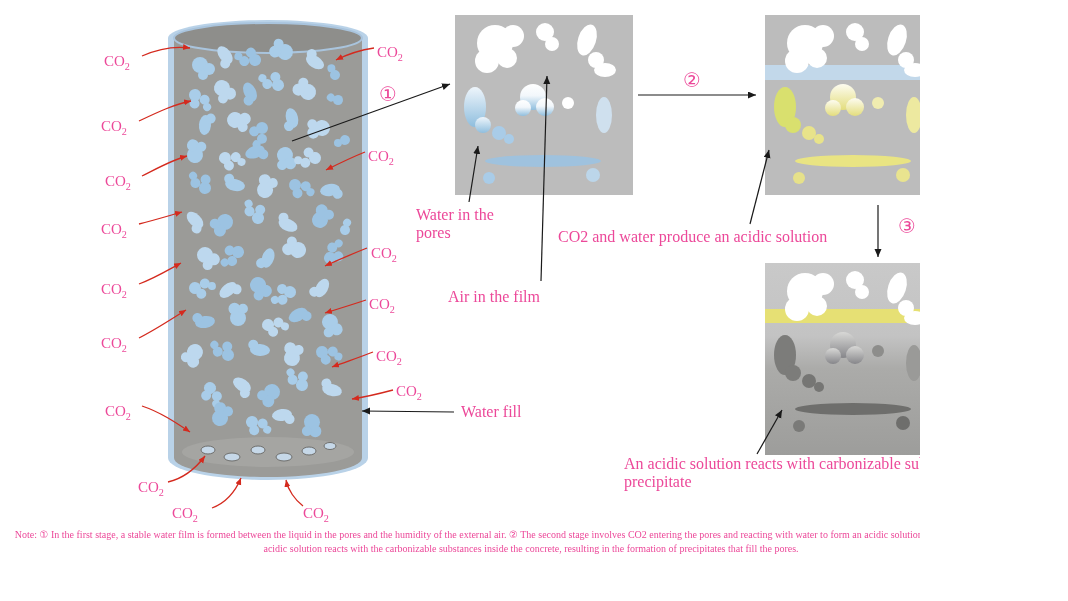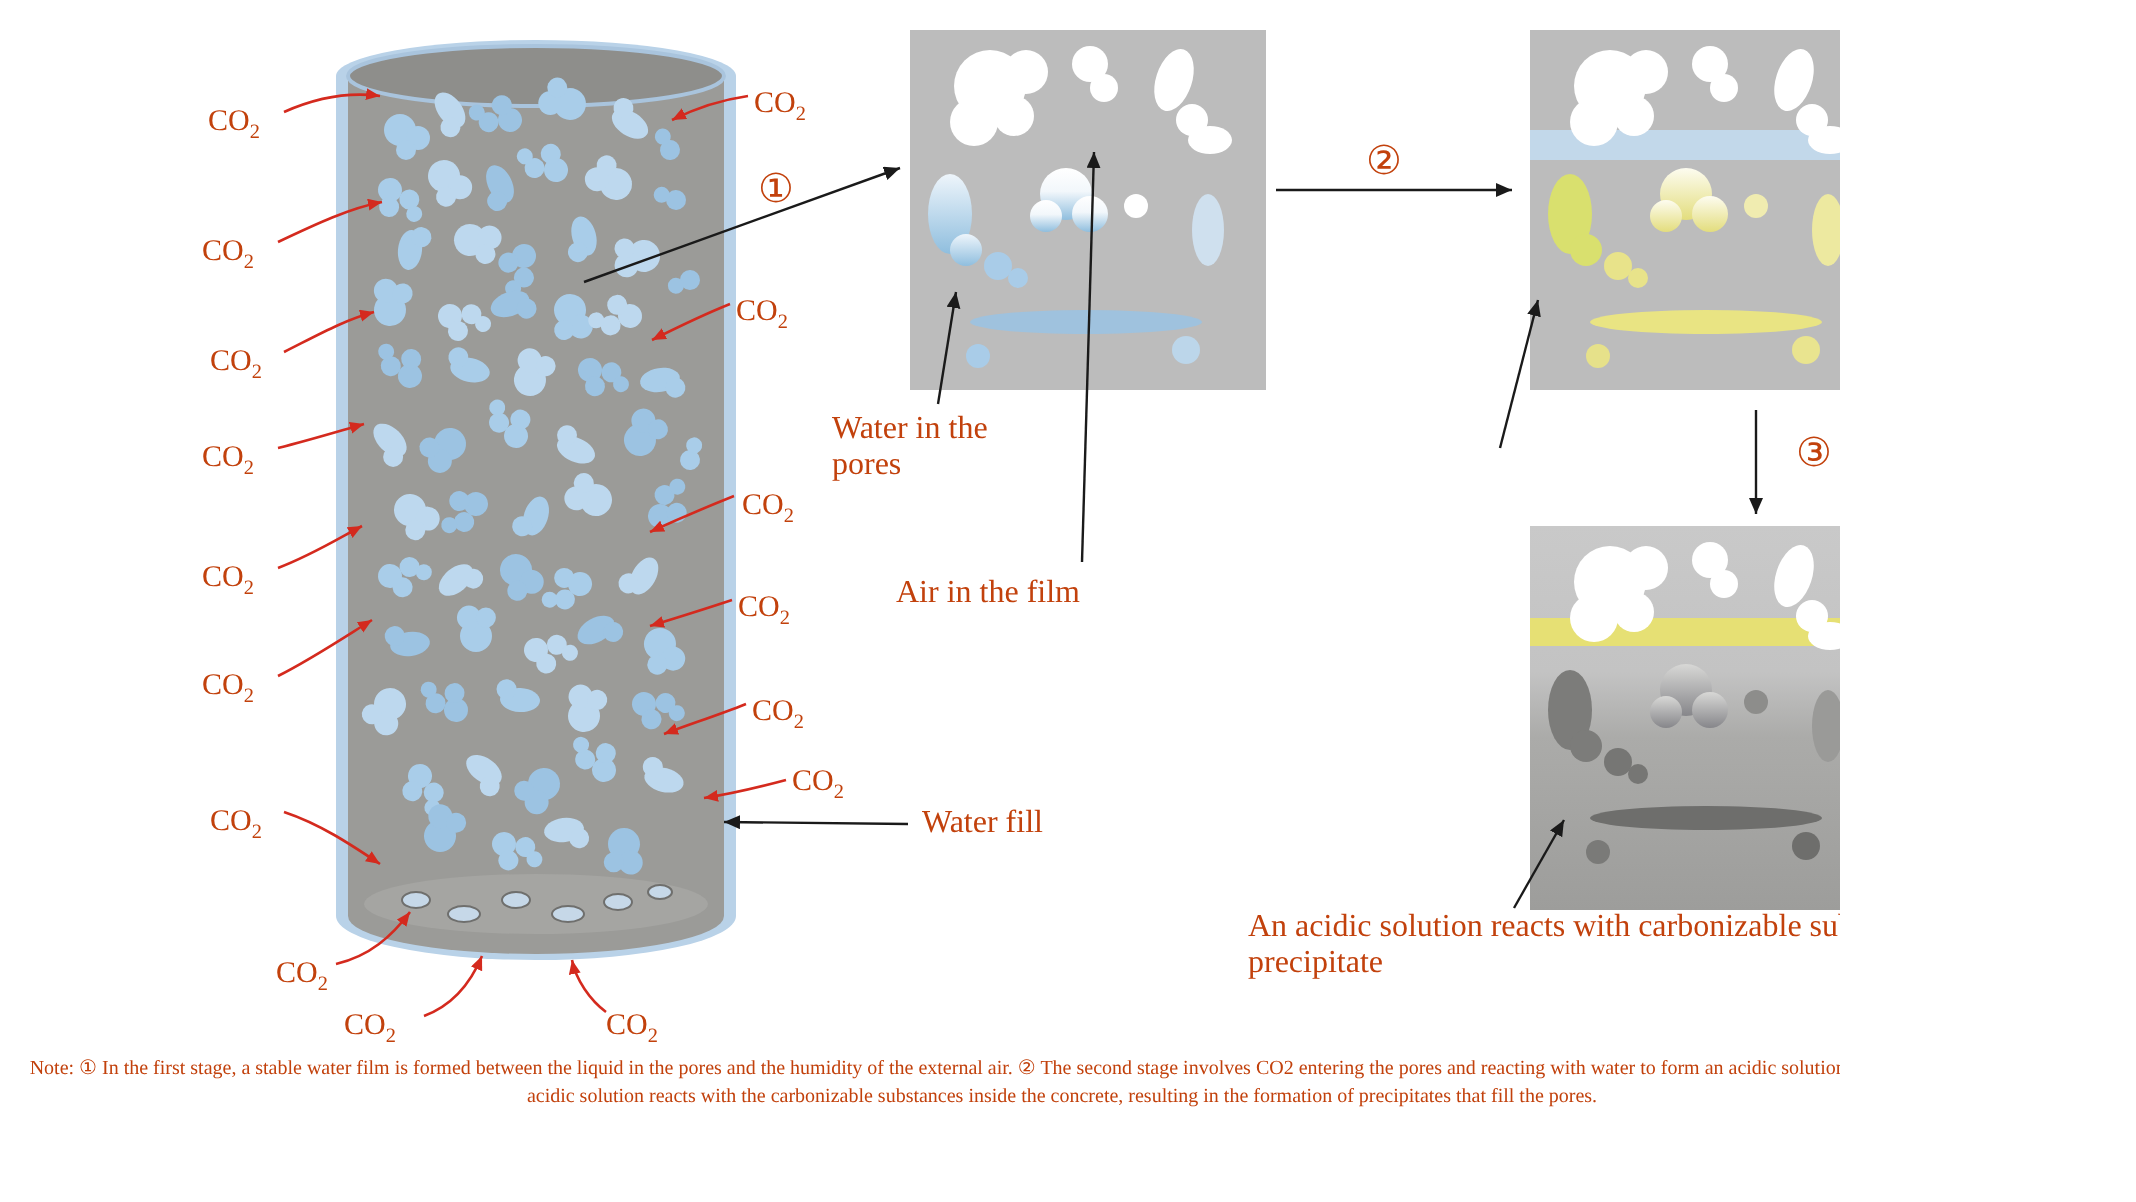--- a/index.html
+++ b/index.html
@@ -1,17 +1,17 @@
 <!DOCTYPE html>
 <html><head>
 <meta charset="utf-8">
 <style>
   html,body{margin:0;padding:0;background:#ffffff;}
   .canvas{position:relative;width:920px;height:601px;background:#ffffff;overflow:hidden;
-          font-family:"Liberation Serif","DejaVu Serif","DejaVu Sans",serif;color:#c2410c;}
+          font-family:"Liberation Serif","DejaVu Serif","DejaVu Sans",serif;color:#ec4899;}
   svg.fig{position:absolute;left:0;top:0;}
   .txt{position:absolute;font-size:16px;line-height:1.15;white-space:nowrap;}
   .co2{position:absolute;font-size:15px;}
   .co2 sub{font-size:0.68em;}
   .circnum{position:absolute;font-size:20px;font-family:"DejaVu Sans","Liberation Serif",serif;}
   .wrap{white-space:normal;}
   .center{}
   .note{position:absolute;left:4px;top:528px;width:1054px;font-size:10px;line-height:1.36;
         white-space:normal;text-align:center;}
 </style>
@@ -284,18 +284,19 @@
 <div class="co2" style="left:369px;top:296px"><span>CO</span><sub>2</sub></div>
 <div class="co2" style="left:376px;top:348px"><span>CO</span><sub>2</sub></div>
 <div class="co2" style="left:396px;top:383px"><span>CO</span><sub>2</sub></div>
 
 <div class="circnum" style="left:379px;top:82px">①</div>
 <div class="circnum" style="left:683px;top:68px">②</div>
 <div class="circnum" style="left:898px;top:214px">③</div>
 
 <div class="txt wrap center" style="left:416px;top:206px;width:104px">Water in the pores</div>
 <div class="txt" style="left:448px;top:288px">Air in the film</div>
+<div class="txt" style="left:558px;top:228px">CO2 and water produce an acidic solution</div>
 <div class="txt" style="left:461px;top:403px">Water fill</div>
 <div class="txt wrap" style="left:624px;top:455px;width:450px">An acidic solution reacts with carbonizable substances to produce a precipitate</div>
 
 <div class="note">Note: ① In the first stage, a stable water film is formed between the liquid in the pores and the humidity of the external air. ② The second stage involves CO2 entering the pores and reacting with water to form an acidic solution. ③ The third stage is when the acidic solution reacts with the carbonizable substances inside the concrete, resulting in the formation of precipitates that fill the pores.</div>
 
 </div>
 
 </body></html>

